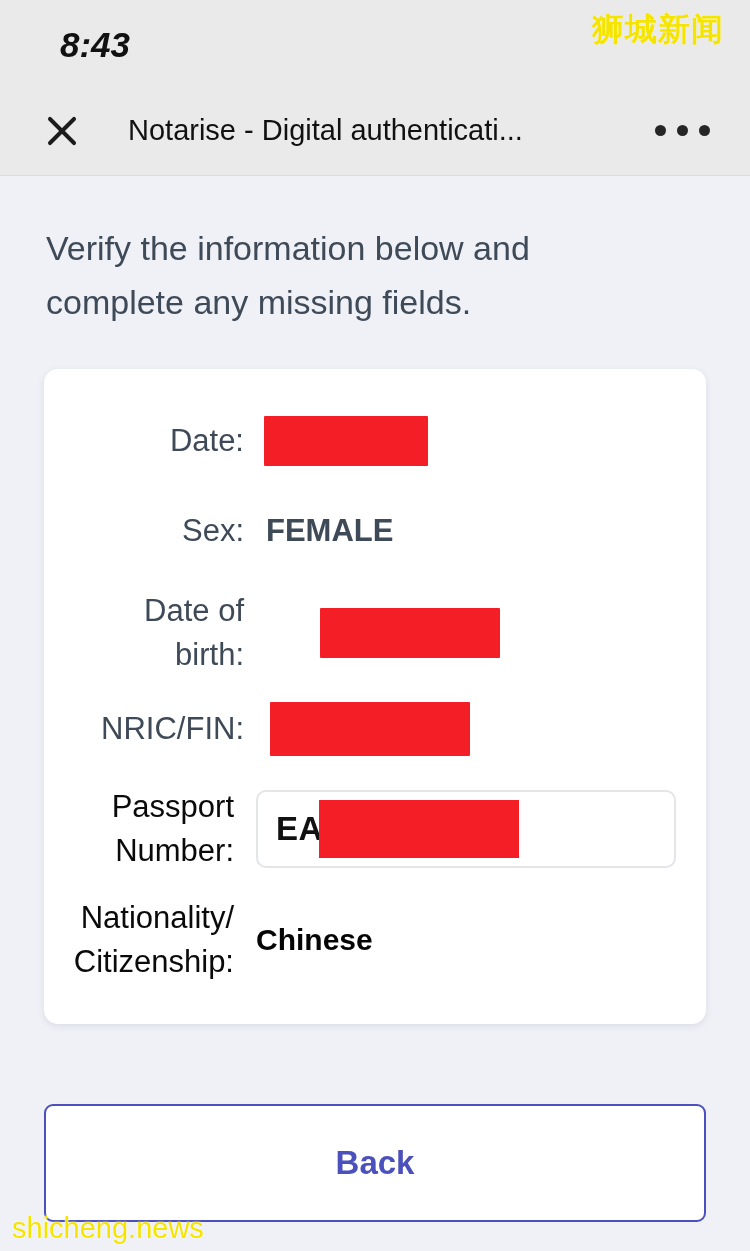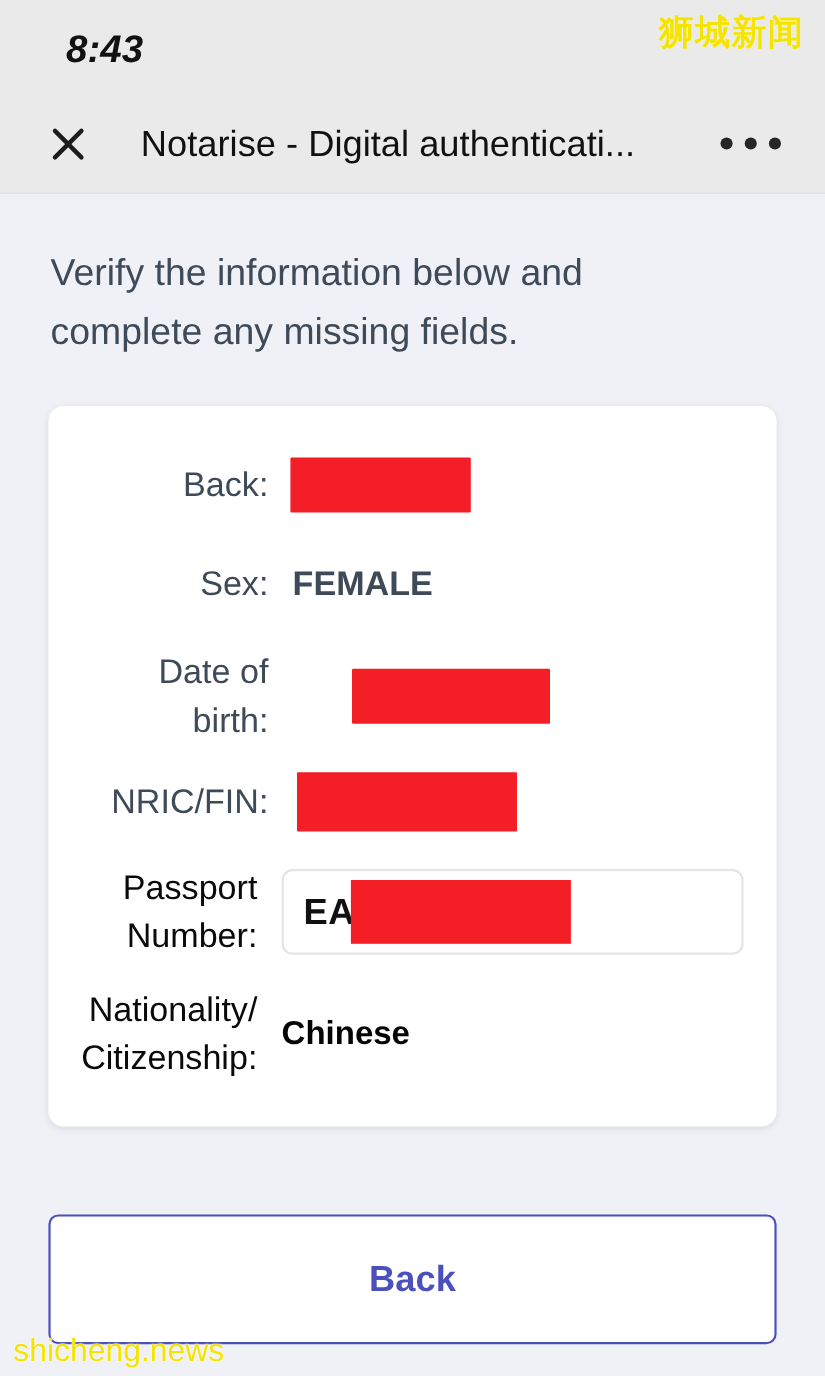--- a/index.html
+++ b/index.html
@@ -60,21 +60,21 @@
   .battery .fill{
     height:100%;
     width:100%;
     background:#111;
     border-radius:2px;
   }
 
   
   .wm-top{
     position:absolute;
-    right:19px; top:8px;
+    right:26px; top:8px;
     font-size:32px;
     font-weight:bold;
     color:#f5e400;
     letter-spacing:1px;
     text-shadow: 0 0 1px #fff;
     white-space:nowrap;
     z-index:40;
   }
 
   
@@ -97,21 +97,21 @@
     left:3px; top:20px;
     width:38px; height:4px;
     background:#1c1c1c;
     border-radius:2px;
   }
   .close-ic:before{ transform:rotate(45deg); }
   .close-ic:after{ transform:rotate(-45deg); }
   .appbar-title{
     flex:1 1 auto;
     margin-left:44px;
-    font-size:33px;
+    font-size:29px;
     color:#111;
     white-space:nowrap;
     overflow:hidden;
   }
   .dots{ display:flex; gap:11px; flex:0 0 auto; padding-left:14px; }
   .dots i{ width:11px; height:11px; border-radius:50%; background:#262626; display:block; }
 
   
   .main{ padding:0 44px; }
   .intro{
@@ -264,21 +264,21 @@
     </span>
 </div>
 
 <div class="main">
 
   <div class="intro">Verify the information below and complete any missing fields.</div>
 
   <div class="card">
 
     <div class="row r-name">
-      <div class="lbl">Back:</div>
+      <div class="lbl">Date:</div>
       <div class="val">
         <span class="redact"></span>
       </div>
     </div>
 
     <div class="row r-sex">
       <div class="lbl">Sex:</div>
       <div class="val">FEMALE</div>
     </div>
 

